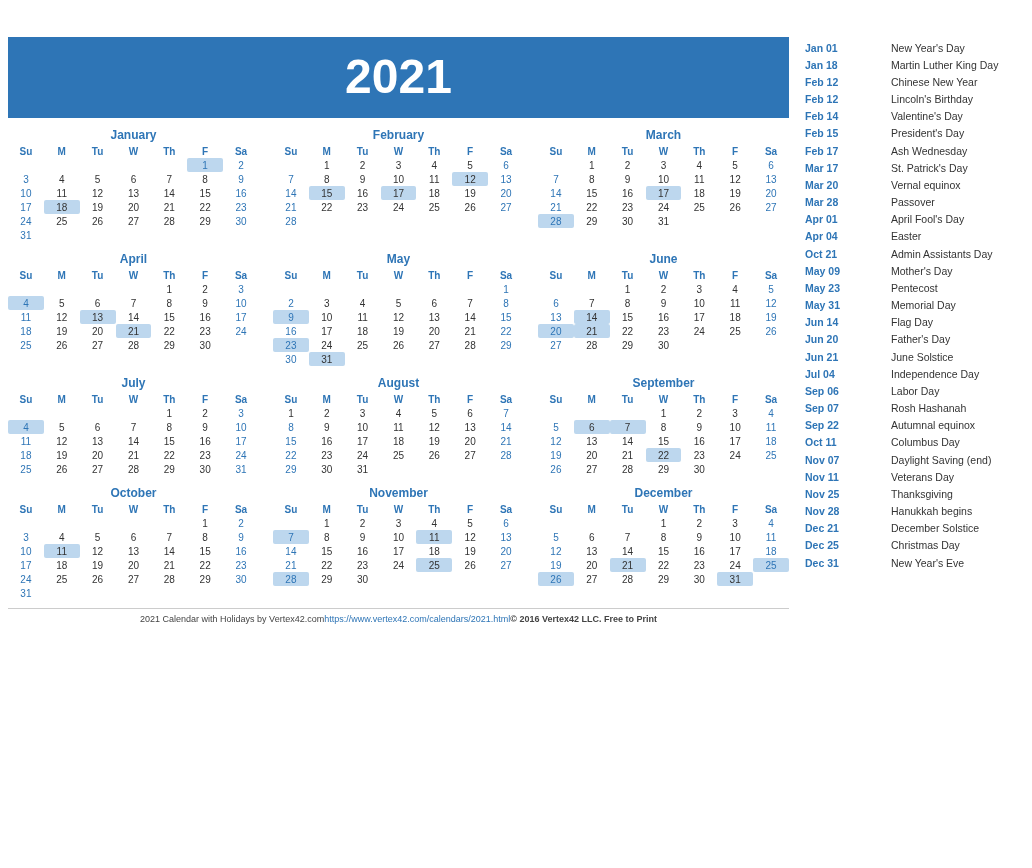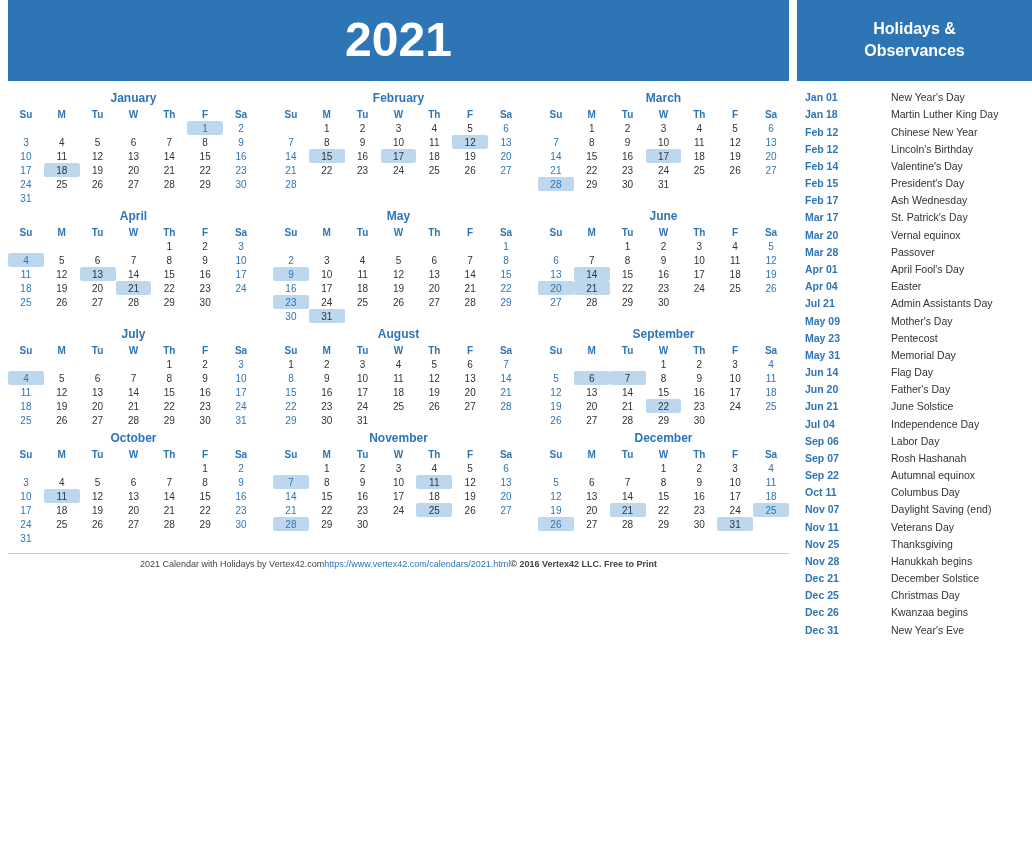--- a/index.html
+++ b/index.html
@@ -7,20 +7,21 @@
       font-family: Arial, sans-serif;
       background: #fff;
       width: 1032px;
       min-height: 868px;
       font-size: 11px;
     }
     .main-wrapper {
       display: flex;
       flex-direction: row;
       width: 1032px;
+      margin-top: 37px;
     }
     .calendar-section {
       flex: 1;
       padding: 0 8px 8px 8px;
     }
     .sidebar {
       width: 235px;
       flex-shrink: 0;
       padding: 0 0 8px 0;
     }
@@ -67,21 +68,21 @@
       flex-shrink: 0;
     }
     .holiday-name {
       color: #333;
     }
 
     
     .months-grid {
       display: grid;
       grid-template-columns: repeat(3, 1fr);
-      gap: 4px 14px;
+      gap: 10px 14px;
     }
 
     .month-block {
       width: 100%;
     }
     .month-title {
       text-align: center;
       color: #2e75b6;
       font-weight: bold;
       font-size: 12px;
@@ -916,21 +917,20 @@
     </div>
 
     <div class="footer">
       <span class="footer-left">2021 Calendar with Holidays by Vertex42.com</span>
       <span class="footer-center">https://www.vertex42.com/calendars/2021.html</span>
       <span class="footer-right">© 2016 Vertex42 LLC. Free to Print</span>
     </div>
   </div>
 
   <div class="sidebar">
-    <div class="sidebar-header">Holidays &amp;<br>Observances</div>
     <div class="holiday-list" id="holiday-list-container">
         <div class="holiday-item">
           <span class="holiday-date">Jan 01</span>
           <span class="holiday-name">New Year's Day</span>
         </div>
         <div class="holiday-item">
           <span class="holiday-date">Jan 18</span>
           <span class="holiday-name">Martin Luther King Day</span>
         </div>
         <div class="holiday-item">
@@ -967,21 +967,21 @@
         </div>
         <div class="holiday-item">
           <span class="holiday-date">Apr 01</span>
           <span class="holiday-name">April Fool's Day</span>
         </div>
         <div class="holiday-item">
           <span class="holiday-date">Apr 04</span>
           <span class="holiday-name">Easter</span>
         </div>
         <div class="holiday-item">
-          <span class="holiday-date">Jul 21</span>
+          <span class="holiday-date">Oct 21</span>
           <span class="holiday-name">Admin Assistants Day</span>
         </div>
         <div class="holiday-item">
           <span class="holiday-date">May 09</span>
           <span class="holiday-name">Mother's Day</span>
         </div>
         <div class="holiday-item">
           <span class="holiday-date">May 23</span>
           <span class="holiday-name">Pentecost</span>
         </div>
@@ -1039,22 +1039,18 @@
         </div>
         <div class="holiday-item">
           <span class="holiday-date">Dec 21</span>
           <span class="holiday-name">December Solstice</span>
         </div>
         <div class="holiday-item">
           <span class="holiday-date">Dec 25</span>
           <span class="holiday-name">Christmas Day</span>
         </div>
         <div class="holiday-item">
-          <span class="holiday-date">Dec 26</span>
-          <span class="holiday-name">Kwanzaa begins</span>
-        </div>
-        <div class="holiday-item">
           <span class="holiday-date">Dec 31</span>
           <span class="holiday-name">New Year's Eve</span>
         </div>
       </div>
   </div>
 </div>
 
 </body></html>

